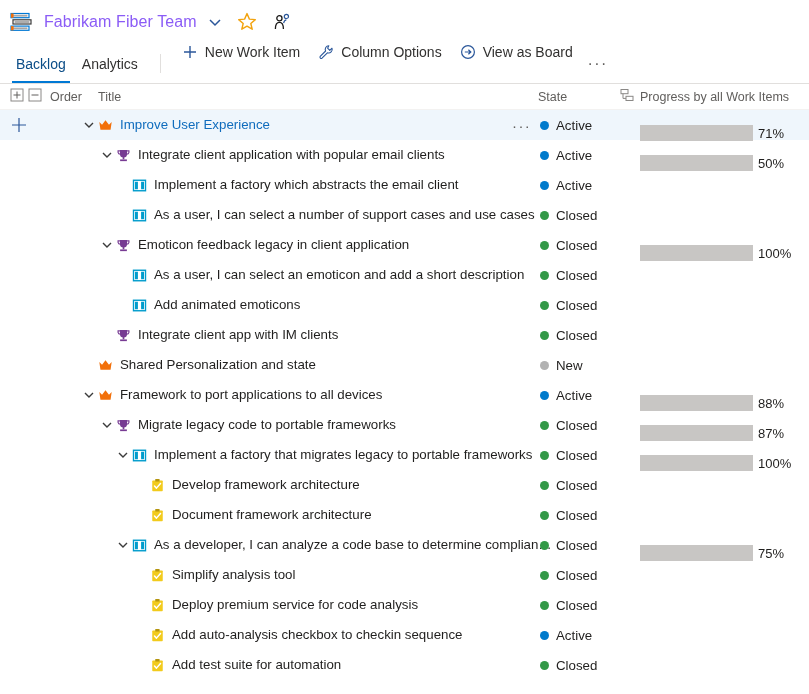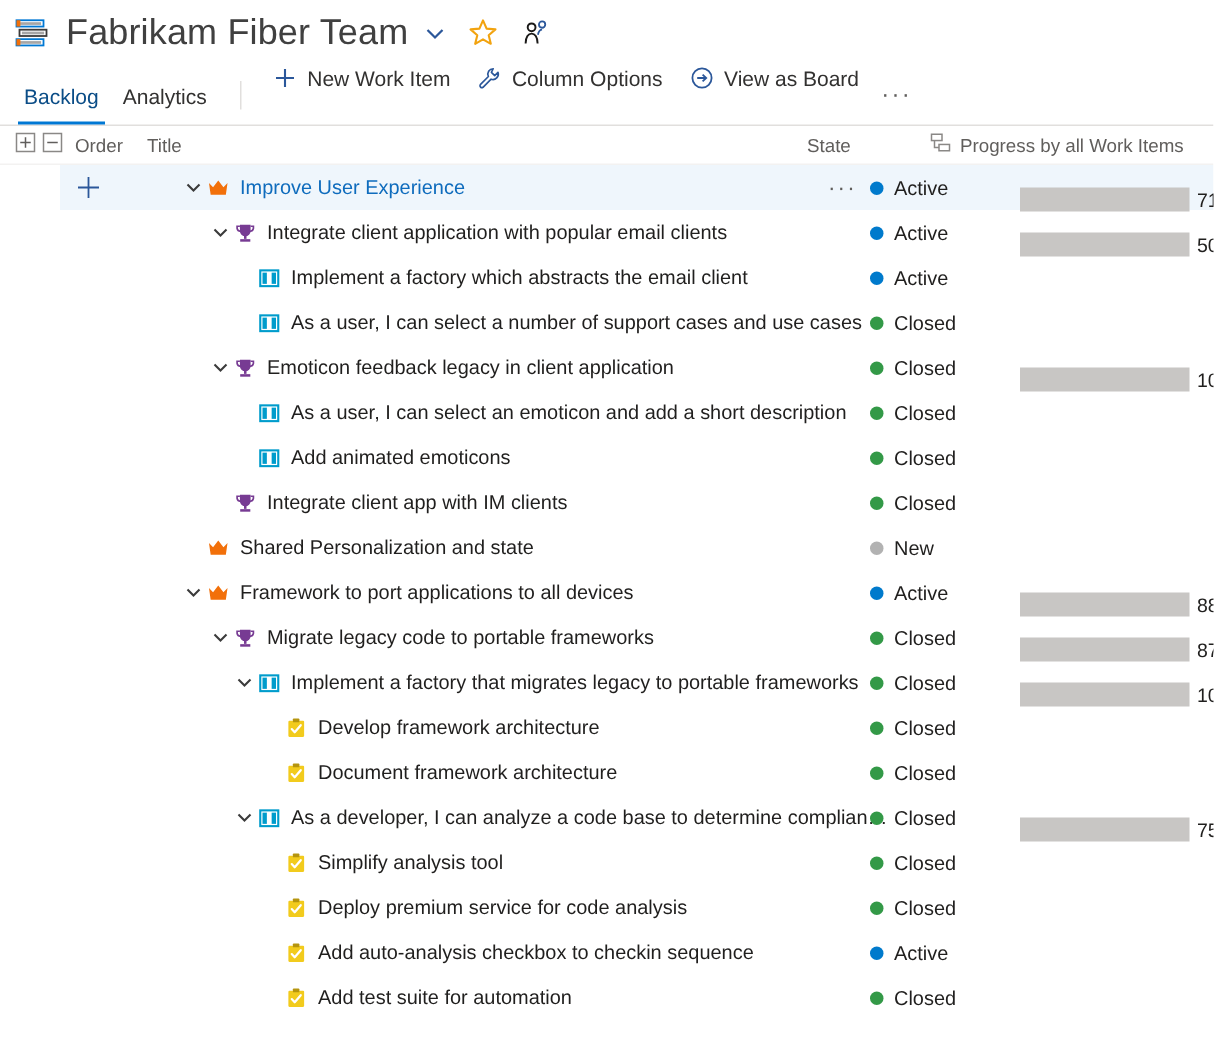--- a/index.html
+++ b/index.html
@@ -15,23 +15,23 @@
   
   .titlebar {
     height: 44px;
     display: flex;
     align-items: center;
     padding: 0 0 0 10px;
     gap: 0px;
   }
   .boards-icon { width: 22px; height: 22px; flex: 0 0 22px; margin-right: 12px; }
   .team-name {
-    font-size: 24px;
+    font-size: 16px;
     font-weight: 400;
-    color: #404040;
+    color: #8b5cf6;
     letter-spacing: .1px;
     white-space: nowrap;
   }
   .chev-down { width: 16px; height: 16px; margin-left: 10px; flex:0 0 16px; }
   .star-icon { width: 20px; height: 20px; margin-left: 14px; flex:0 0 20px; }
   .people-icon { width: 18px; height: 18px; margin-left: 16px; flex:0 0 18px; }
 
   
   .toolbar {
     height: 40px;
@@ -83,21 +83,21 @@
     border-bottom: 1px solid #f3f2f1;
     position: relative;
   }
   .hdr-expand { display:flex; align-items:center; gap:4px; padding-left: 10px; }
   .hdr-order { position: absolute; left: 50px; }
   .hdr-title { position: absolute; left: 98px; }
   .hdr-state { position: absolute; left: 538px; }
   .hdr-progress { position: absolute; left: 620px; display:flex; align-items:center; gap:6px;}
 
   
-  .rows { position: relative; padding-left: 40px; }
+  .rows { position: relative; }
   .row {
     height: 30px;
     display: flex;
     align-items: center;
     position: relative;
     font-size: 13.3px;
     color: #201f1e;
   }
   .row.selected { background: #eff6fc; }
   .plus-cell {

